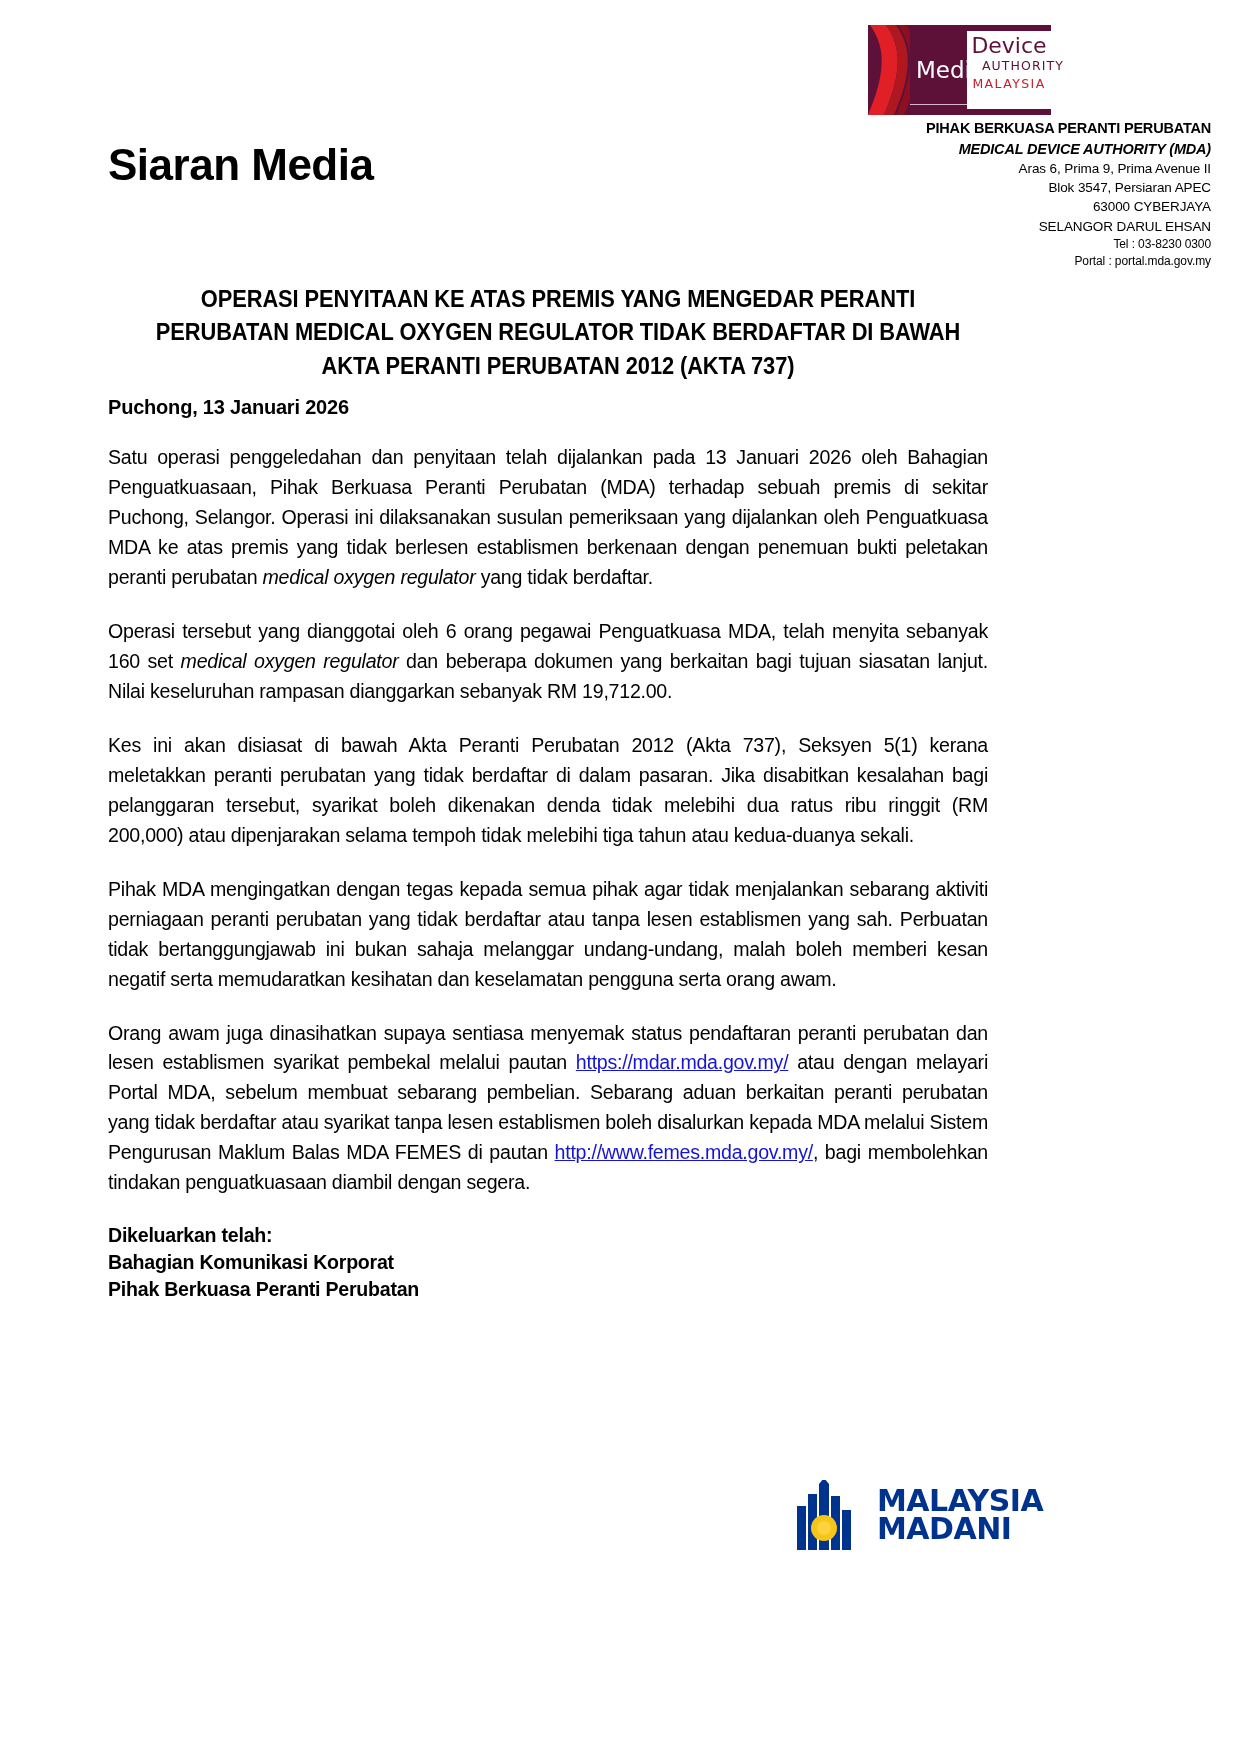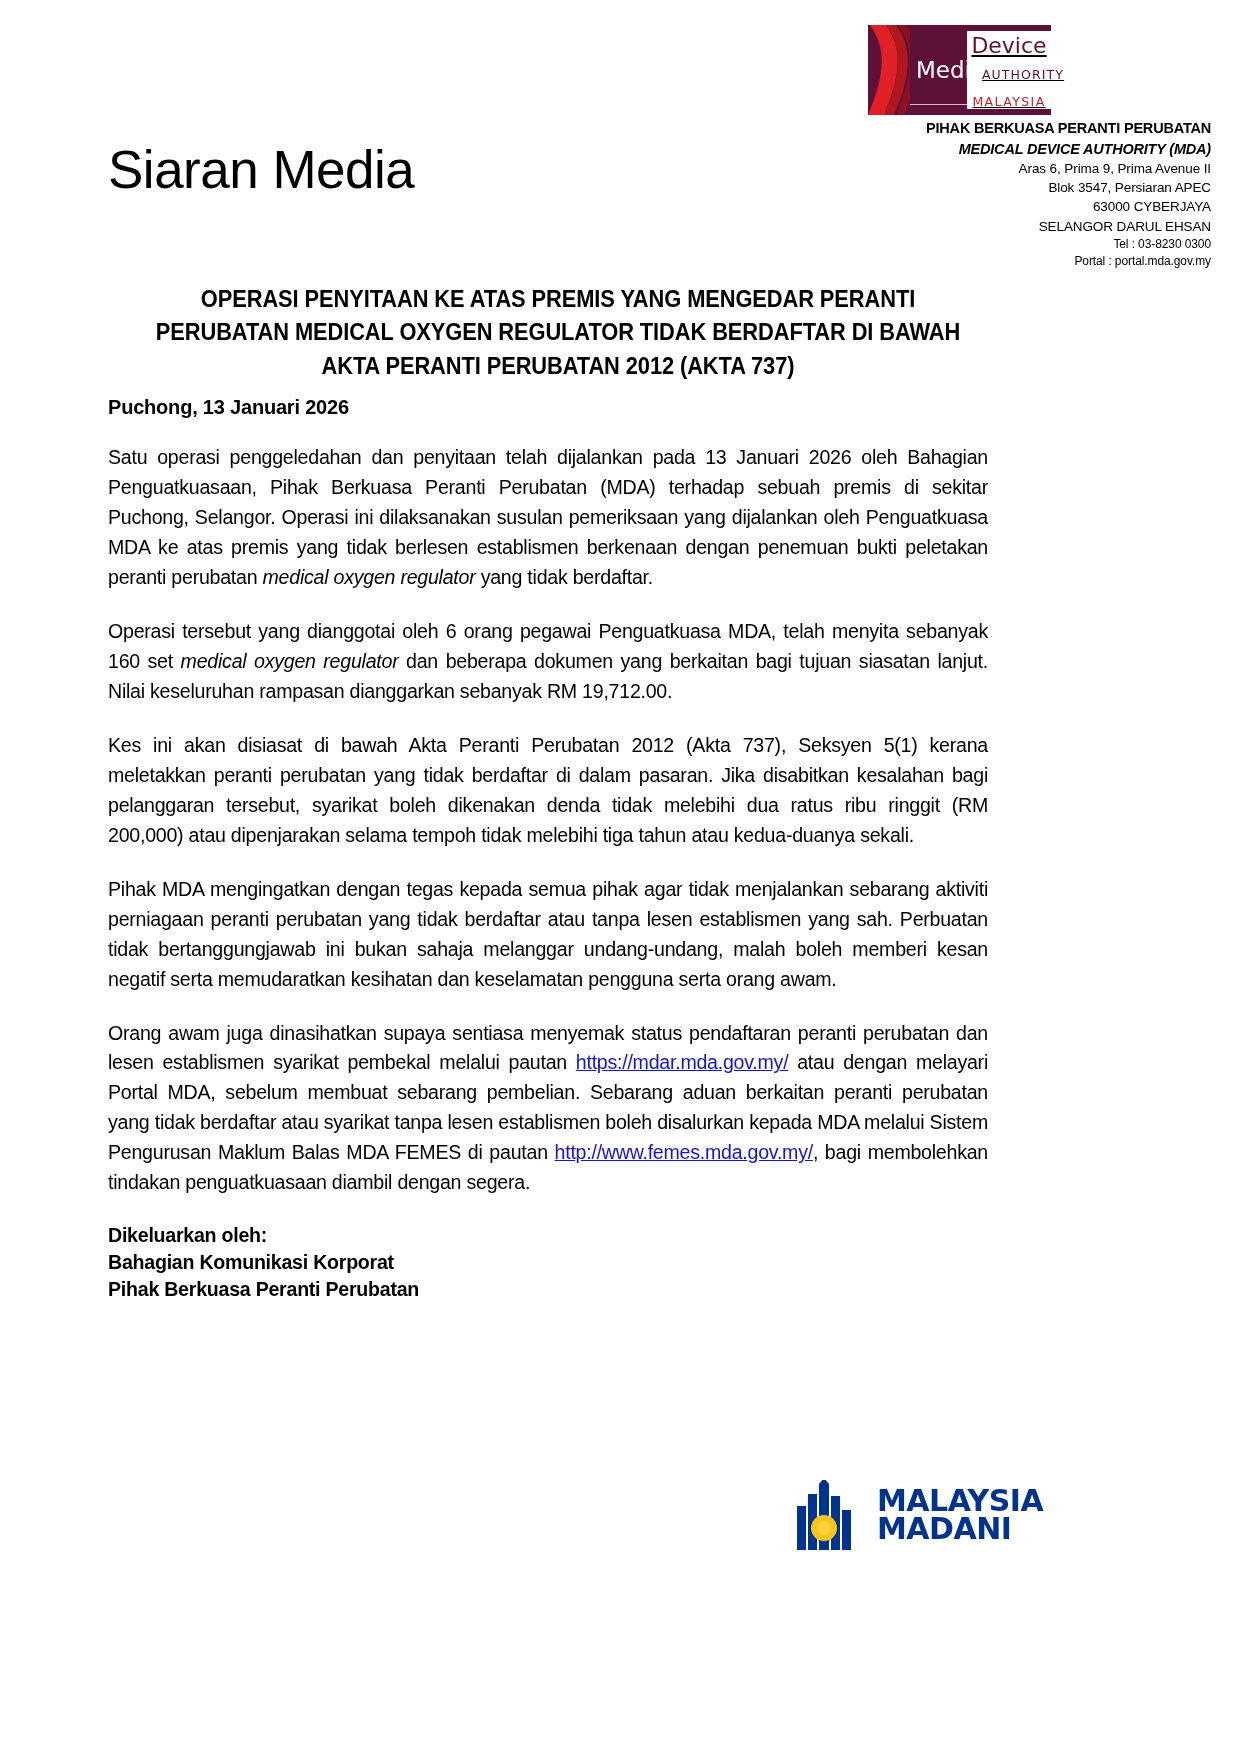--- a/index.html
+++ b/index.html
@@ -35,21 +35,21 @@
   }
   .logo-medical {
     color:#ffffff; font-size:23px; font-weight:400;
     padding-left:6px; letter-spacing:0px; line-height:1;
     font-family:"DejaVu Sans", sans-serif;
   }
   .logo-right {
     position:absolute; right:0; top:6px;
     width:84px; height:78px; background:#ffffff;
     display:flex; flex-direction:column; align-items:center;
-    justify-content:space-between; padding-top:3px;text-decoration:underline;
+    justify-content:flex-start; padding-top:3px;
   }
   .logo-device {
     color:#5d1139; font-size:22px; font-weight:400; line-height:1.05;
     font-family:"DejaVu Sans", sans-serif;
   }
   .logo-authority {
     color:#5d1139; font-size:12.5px; letter-spacing:1.1px;
     font-family:"DejaVu Sans", sans-serif; margin-top:1px;padding-left:28px;
   }
   .logo-malaysia {
@@ -65,21 +65,21 @@
     position:absolute; right:30px; top:118px;
     width:420px; text-align:right;
     line-height:1.42;
   }
   .addr-l1 { font-size:14.5px; font-weight:bold; letter-spacing:-0.2px; }
   .addr-l2 { font-size:14.5px; font-weight:bold; font-style:italic; letter-spacing:-0.2px; }
   .addr-line { font-size:13.5px; letter-spacing:-0.1px; }
   .addr-small { font-size:12px; letter-spacing:-0.1px; }
 
   .masthead { position:absolute; left:108px; top:140px; }
-  .mh-1 { font-size:53px; font-weight:normal; line-height:1.12; letter-spacing:-0.5px; }
+  .mh-1 { font-size:44px; font-weight:bold; line-height:1.12; letter-spacing:-0.5px; }
   .mh-2 { font-size:43px; font-style:italic; line-height:1.12; letter-spacing:-0.5px; margin-top:2px;}
 
   
   .doc-title {
     position:absolute; left:108px; top:283px; width:900px;
     text-align:center;
     font-family:"Liberation Sans Narrow","Liberation Sans",sans-serif;
     font-weight:bold; font-size:23.5px; line-height:1.42;
     letter-spacing:-0.1px;
     transform:scaleX(0.93); transform-origin:center top;
@@ -182,21 +182,21 @@
 
     <p class="para"><span>Operasi tersebut yang dianggotai oleh 6 orang pegawai Penguatkuasa MDA, telah menyita sebanyak 160 set </span><em class="it">medical oxygen regulator</em><span> dan beberapa dokumen yang berkaitan bagi tujuan siasatan lanjut. Nilai keseluruhan rampasan dianggarkan sebanyak RM 19,712.00.</span></p>
 
     <p class="para">Kes ini akan disiasat di bawah Akta Peranti Perubatan 2012 (Akta 737), Seksyen 5(1) kerana meletakkan peranti perubatan yang tidak berdaftar di dalam pasaran. Jika disabitkan kesalahan bagi pelanggaran tersebut, syarikat boleh dikenakan denda tidak melebihi dua ratus ribu ringgit (RM 200,000) atau dipenjarakan selama tempoh tidak melebihi tiga tahun atau kedua-duanya sekali.</p>
 
     <p class="para">Pihak MDA mengingatkan dengan tegas kepada semua pihak agar tidak menjalankan sebarang aktiviti perniagaan peranti perubatan yang tidak berdaftar atau tanpa lesen establismen yang sah. Perbuatan tidak bertanggungjawab ini bukan sahaja melanggar undang-undang, malah boleh memberi kesan negatif serta memudaratkan kesihatan dan keselamatan pengguna serta orang awam.</p>
 
     <p class="para last"><span>Orang awam juga dinasihatkan supaya sentiasa menyemak status pendaftaran peranti perubatan dan lesen establismen syarikat pembekal melalui pautan </span><a class="link" href="#">https://mdar.mda.gov.my/</a><span> atau dengan melayari Portal MDA, sebelum membuat sebarang pembelian. Sebarang aduan berkaitan peranti perubatan yang tidak berdaftar atau syarikat tanpa lesen establismen boleh disalurkan kepada MDA melalui Sistem Pengurusan Maklum Balas MDA FEMES di pautan </span><a class="link" href="#">http://www.femes.mda.gov.my/</a><span>, bagi membolehkan tindakan penguatkuasaan diambil dengan segera.</span></p>
 
     <div class="signoff">
-      <div>Dikeluarkan oleh:</div>
+      <div>Dikeluarkan telah:</div>
       <div>Bahagian Komunikasi Korporat</div>
       <div>Pihak Berkuasa Peranti Perubatan</div>
     </div>
   </div>
 
   <div class="madani">
     <div class="madani-mark">
       <svg width="72" height="70" viewBox="0 0 72 70" xmlns="http://www.w3.org/2000/svg">
         <rect x="2" y="26" width="9" height="44" fill="#00338d"></rect>
         <rect x="13" y="14" width="9" height="56" fill="#00338d"></rect>

